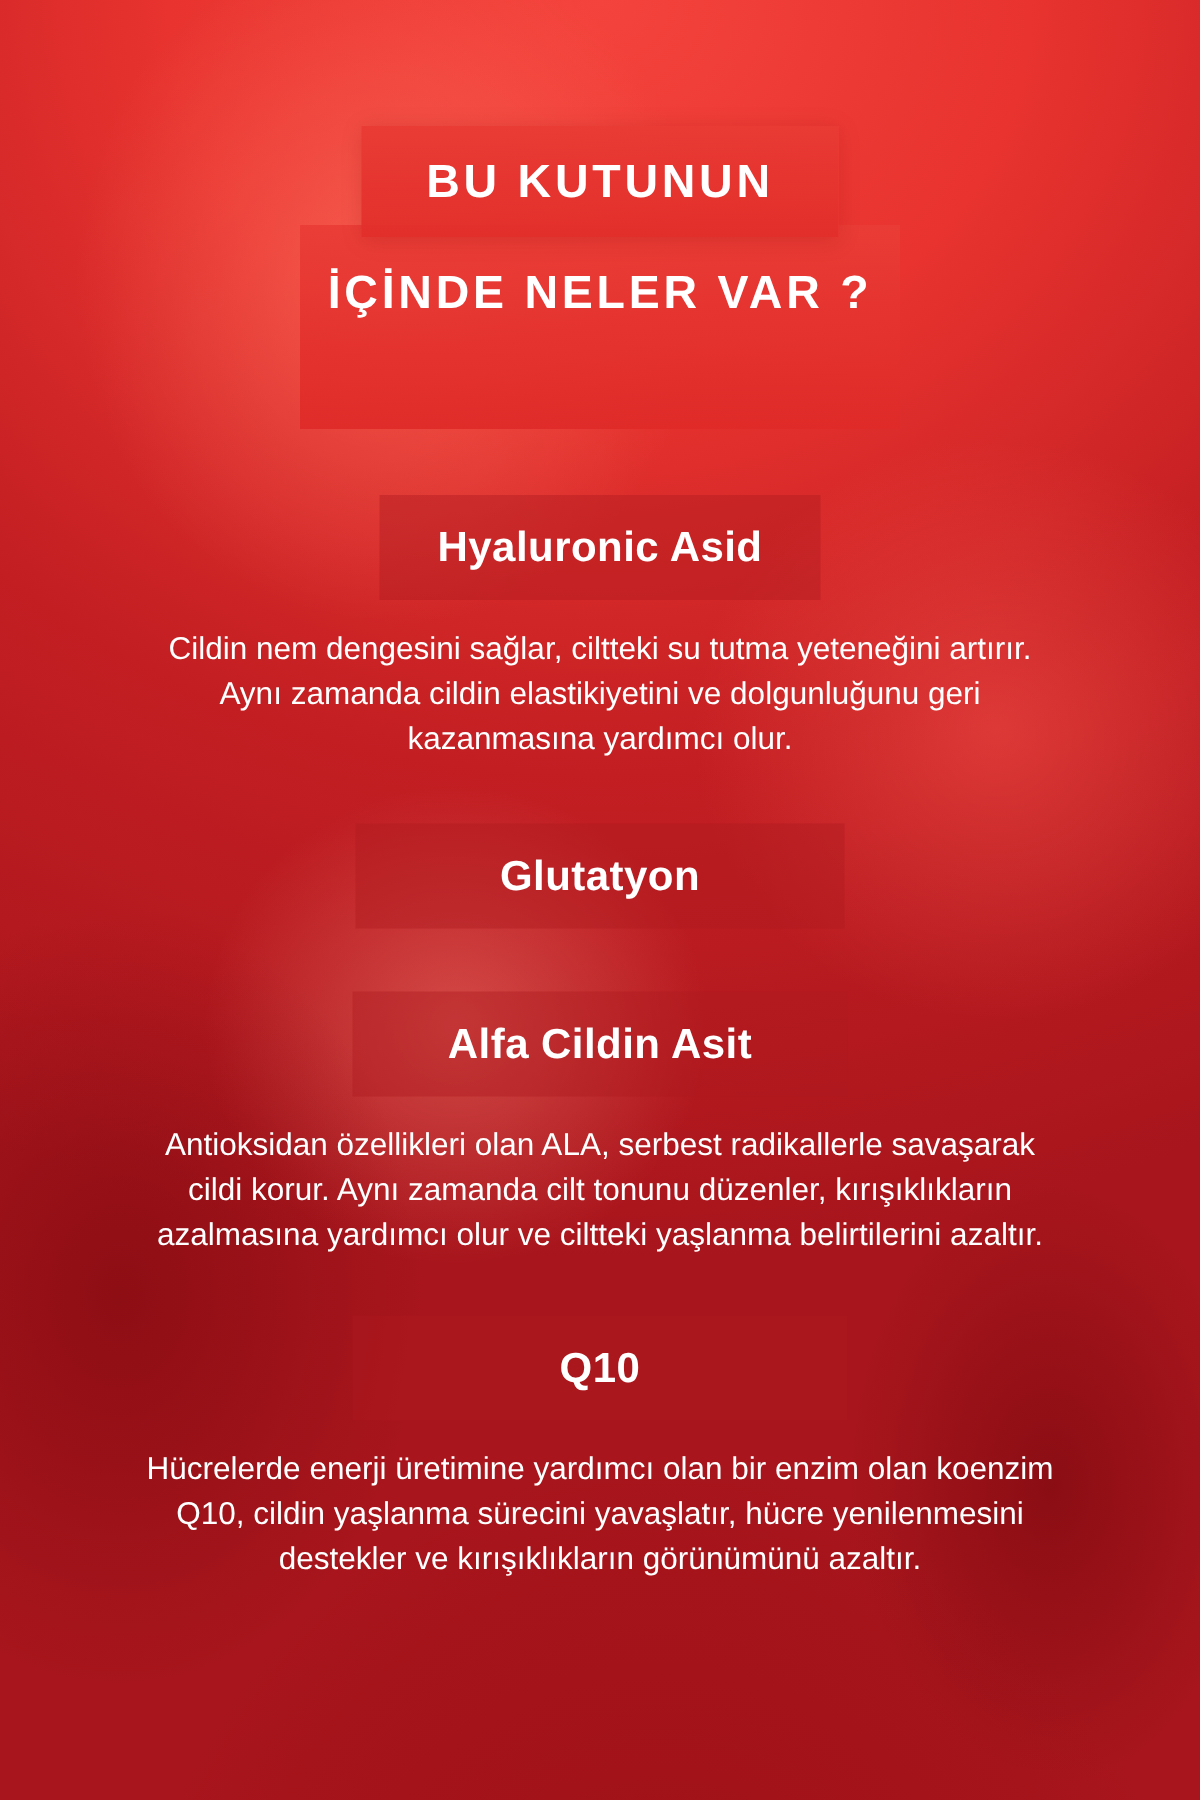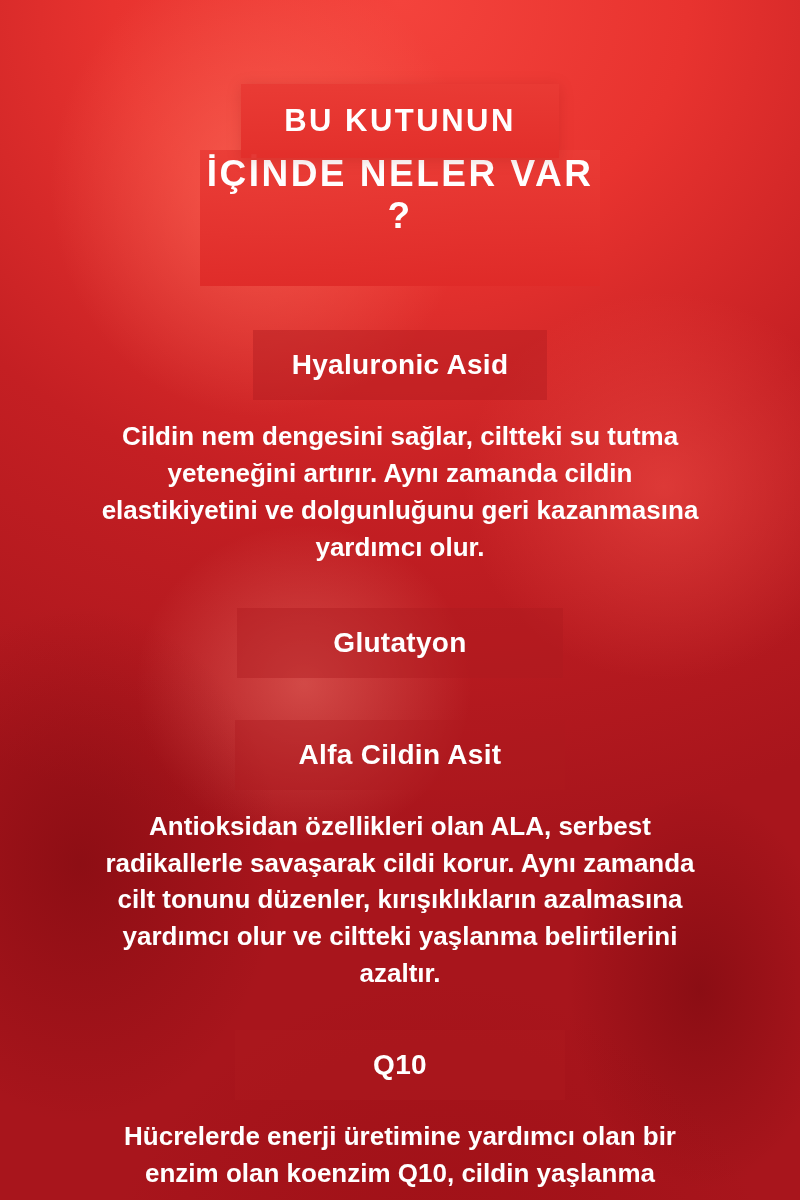--- a/index.html
+++ b/index.html
@@ -107,21 +107,21 @@
     font-size: 31px;
     background: linear-gradient(180deg, rgba(233,58,52,0.95) 0%, rgba(226,46,42,0.95) 100%);
     box-shadow: 0 2px 14px rgba(120,0,0,0.18);
     position: relative;
     z-index: 3;
   }
   .title-bar-2 {
     width: 400px;
     height: 136px;
     margin-top: -8px;
-    font-size: 37px;
+    font-size: 31px;
     background: linear-gradient(180deg, rgba(234,60,54,0.92) 0%, rgba(223,42,40,0.92) 100%);
     position: relative;
     z-index: 2;
     padding-bottom: 46px;
   }
 
   
   .section {
     width: 100%;
     display: flex;
@@ -134,24 +134,24 @@
     font-size: 28px;
     letter-spacing: 0.3px;
     text-align: center;
     display: flex;
     align-items: center;
     justify-content: center;
     background: rgba(173,26,32,0.42);
   }
   .ing-body {
     color: #ffffff;
-    font-size: 26px;
+    font-size: 21px;
     line-height: 1.42;
     text-align: center;
-    font-weight: 700;
+    font-weight: 400;
   }
 
   .s1 { margin-top: 44px; }
   .s1 .ing-head { width: 294px; height: 70px; }
   .s1 .ing-body { width: 600px; margin-top: 18px; }
 
   .s2 { margin-top: 42px; }
   .s2 .ing-head { width: 326px; height: 70px; }
   .s2 .ing-body { width: 560px; margin-top: 18px; }
 

